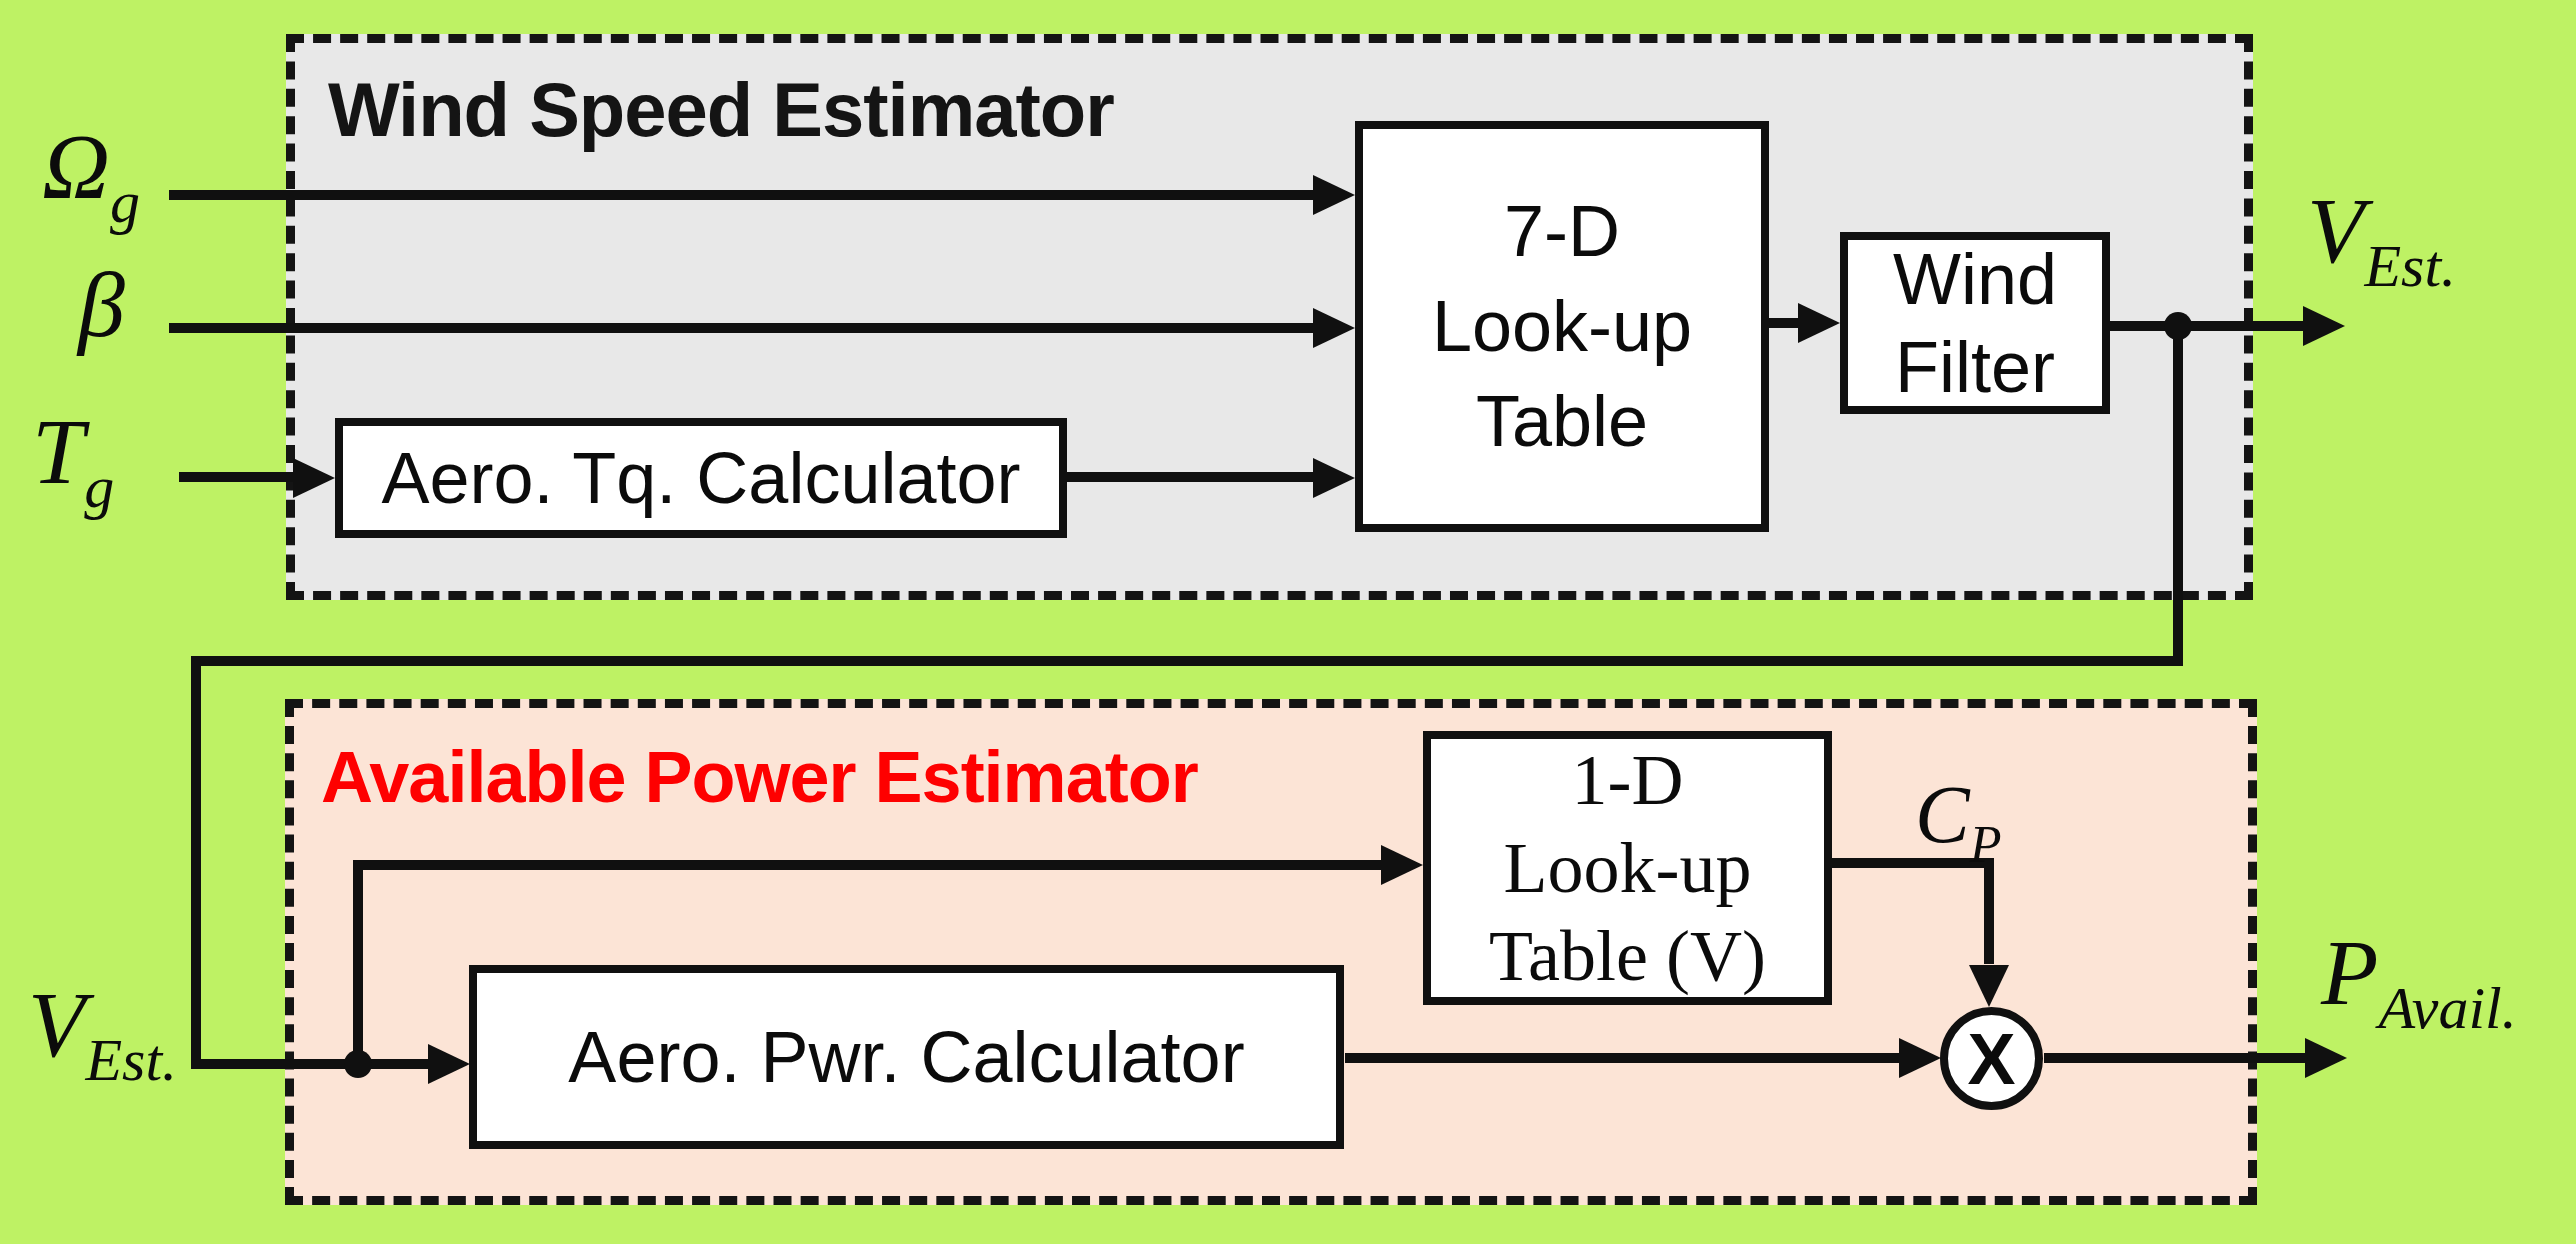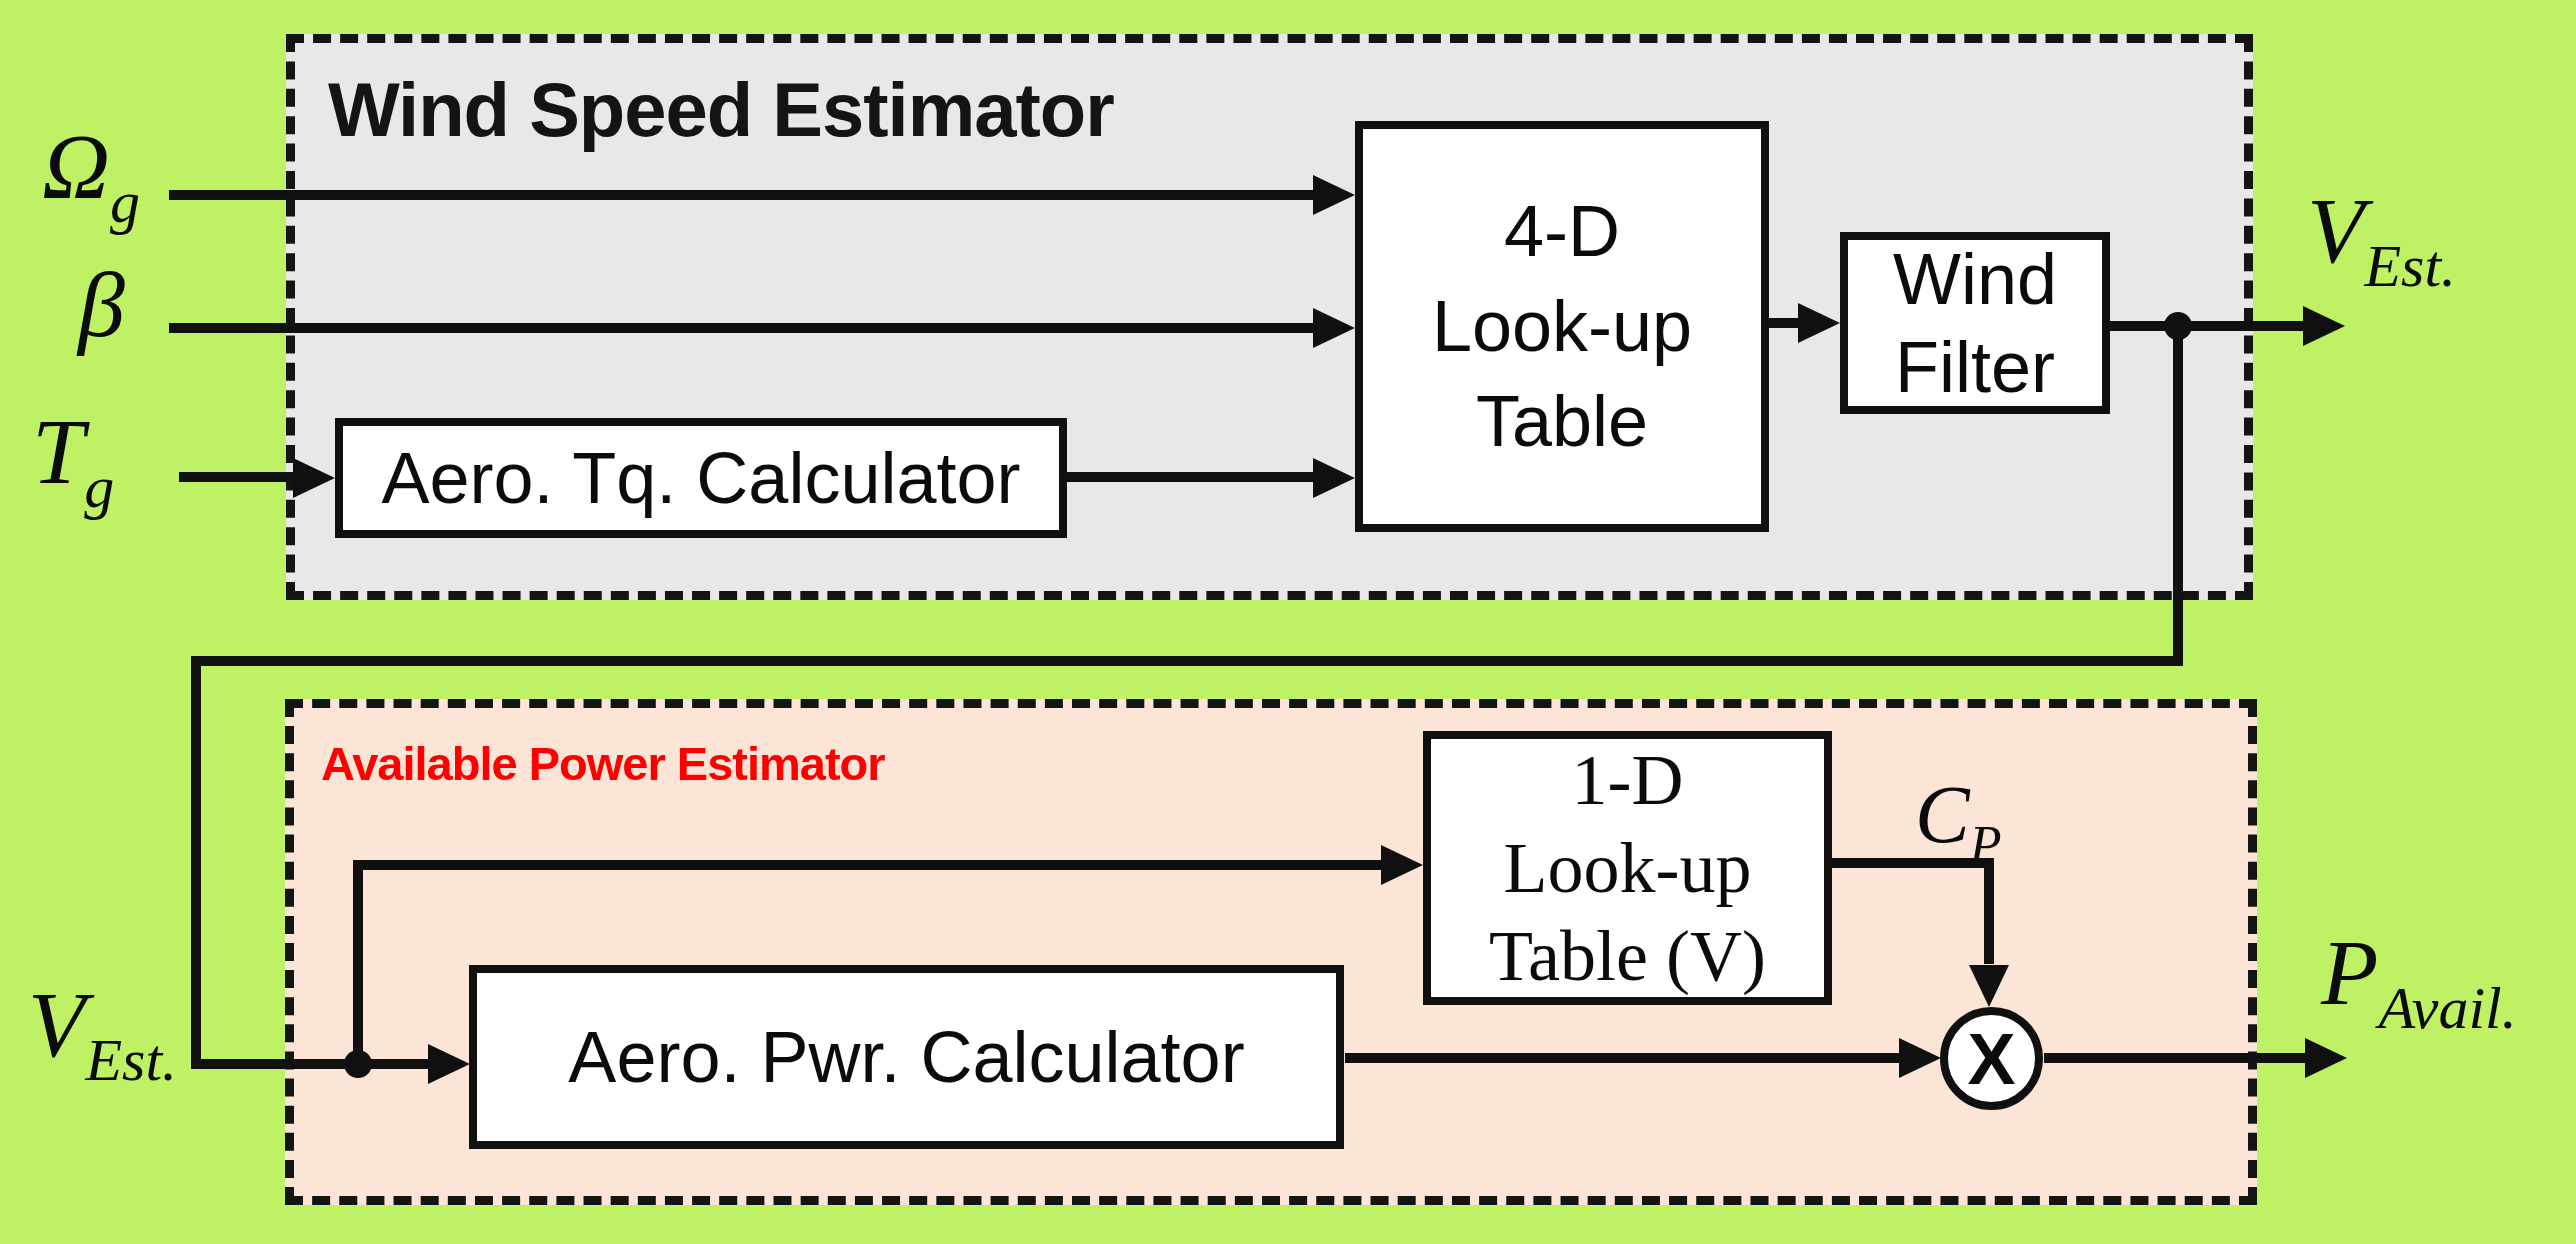--- a/index.html
+++ b/index.html
@@ -43,21 +43,21 @@
 </style>
 </head>
 <body>
 
 <div id="stage">
 
   <div class="region" style="left:286px;top:34px;width:1967px;height:566px;background:#e8e8e8;"></div>
   <div class="region" style="left:285px;top:699px;width:1972px;height:506px;background:#fce4d6;"></div>
 
   <div class="region-title" style="left:328px;top:66px;font-size:76px;color:#141414;">Wind Speed Estimator</div>
-  <div class="region-title" style="left:321px;top:736px;font-size:47px;color:#fe0000;">Available Power Estimator</div>
+  <div class="region-title" style="left:321px;top:736px;font-size:72px;color:#fe0000;">Available Power Estimator</div>
 
   <div class="hl" style="left:169px;top:190px;width:1144px;"></div>
   <div class="arr-r" style="left:1313px;top:175px;"></div>
 
   <div class="hl" style="left:169px;top:323px;width:1144px;"></div>
   <div class="arr-r" style="left:1313px;top:308px;"></div>
 
   <div class="hl" style="left:179px;top:472px;width:114px;"></div>
   <div class="arr-r" style="left:293px;top:458px;"></div>
 
@@ -90,21 +90,21 @@
   <div class="arr-r" style="left:1899px;top:1038px;"></div>
 
   <div class="hl" style="left:2044px;top:1053px;width:262px;"></div>
   <div class="arr-r" style="left:2305px;top:1038px;"></div>
 
   <div class="blk" style="left:335px;top:418px;width:732px;height:120px;">
     <span>Aero. Tq. Calculator</span>
   </div>
 
   <div class="blk" style="left:1355px;top:121px;width:414px;height:411px;">
-    <span>4-D</span>
+    <span>7-D</span>
     <span>Look-up</span>
     <span>Table</span>
   </div>
 
   <div class="blk tight" style="left:1840px;top:232px;width:270px;height:182px;">
     <span>Wind</span>
     <span>Filter</span>
   </div>
 
   <div class="blk tight" style="left:1423px;top:731px;width:409px;height:274px;font-family:Liberation Serif, serif;">

